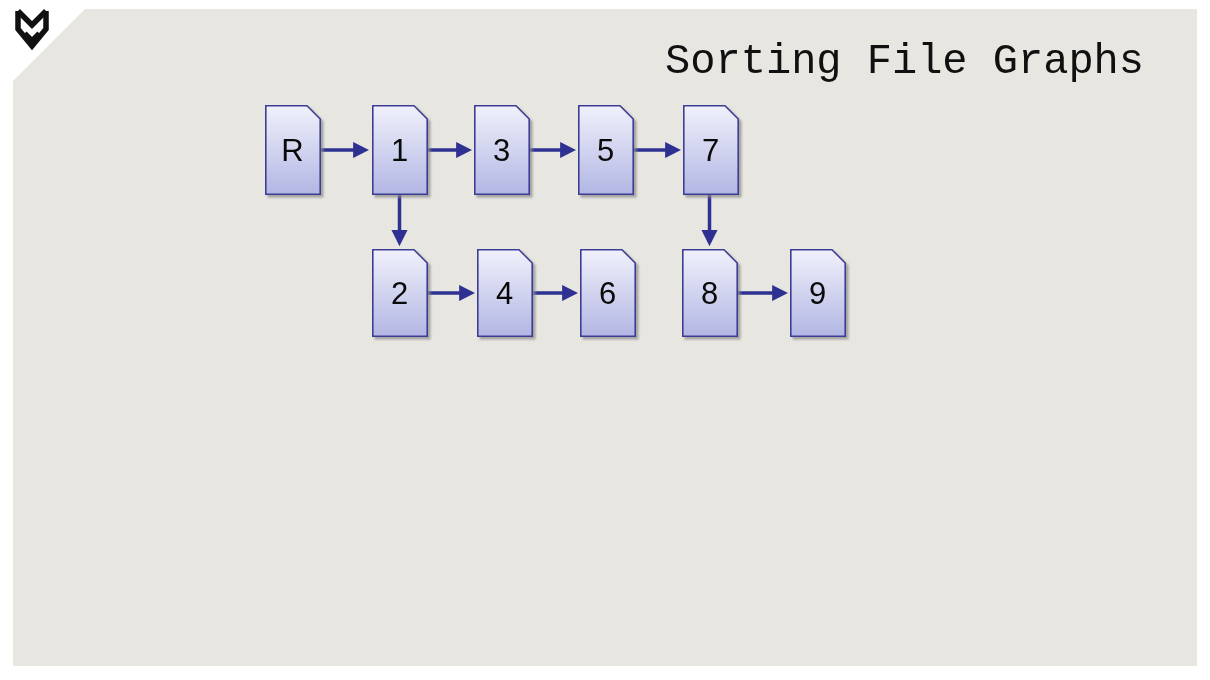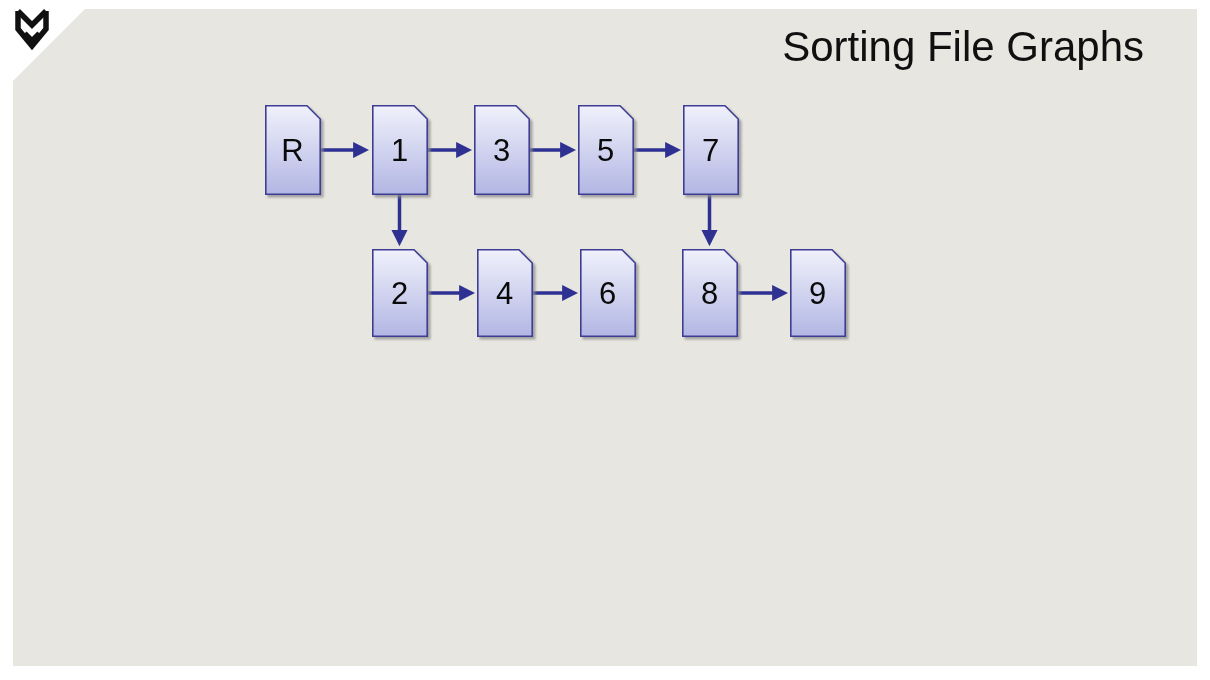--- a/index.html
+++ b/index.html
@@ -27,27 +27,28 @@
   }
   .logo {
     position: absolute;
     left: 15px;
     top: 8px;
     width: 34px;
     height: 46px;
   }
   .slide-title {
     position: absolute;
-    top: 24px;
+    top: 39px;
     right: 66px;
     font-size: 42px;
     line-height: 1.1;
     color: #101010;
     letter-spacing: 0px;
     white-space: nowrap;
+    font-family: Liberation Mono, monospace;
   }
   .diagram-svg {
     position: absolute;
     left: 0;
     top: 0;
     width: 1210px;
     height: 680px;
   }
   .node-shape {
     fill: url(#nodeGrad);

